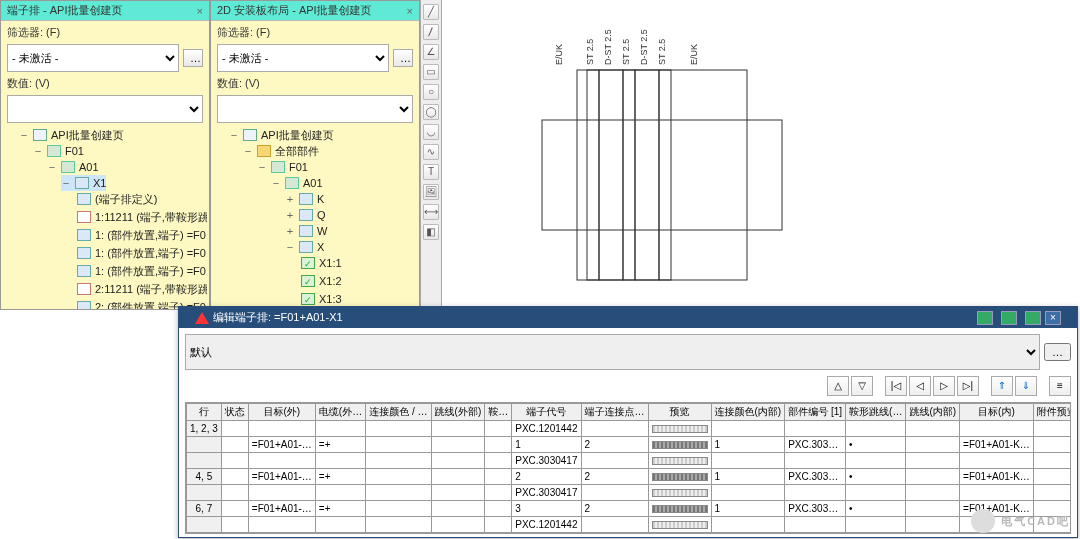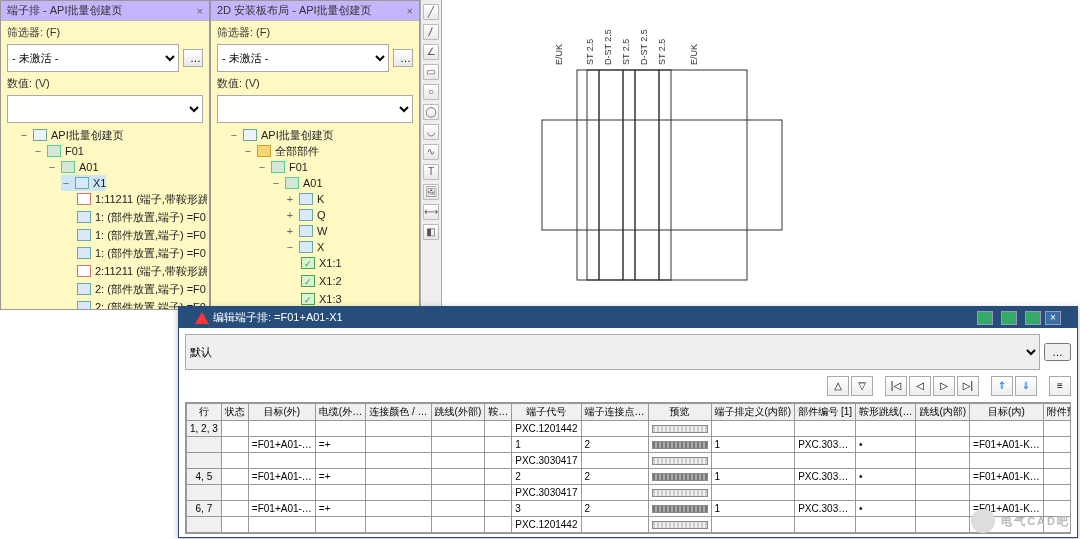--- a/index.html
+++ b/index.html
@@ -1,21 +1,21 @@
 <!DOCTYPE html>
 <html><head>
 <meta charset="utf-8">
 <style>
 * { box-sizing: border-box; font-family: "Microsoft YaHei", Tahoma, sans-serif; font-size: 11px; }
 body { margin: 0; padding: 0; background: #fff; width: 1080px; height: 539px; overflow: hidden; position: relative; }
 
 .top-row { display: flex; height: 310px; }
 
 .panel { border: 1px solid #999; background: #f5f5f5; display: flex; flex-direction: column; }
-.panel-title { background: #c4b5fd; padding: 2px 6px; border-bottom: 1px solid #bbb; color: #333; display: flex; justify-content: space-between; align-items: center; }
+.panel-title { background: #5eead4; padding: 2px 6px; border-bottom: 1px solid #bbb; color: #333; display: flex; justify-content: space-between; align-items: center; }
 .panel-title .x { color: #666; cursor: pointer; }
 .panel-body { flex: 1; background: #fef9c3; overflow: hidden; padding: 2px; }
 
 .filter-row { display: flex; align-items: center; gap: 4px; padding: 2px 4px; }
 .filter-row label { color: #333; }
 .filter-row select { flex: 1; height: 28px; border: 1px solid #aaa; background: #fff; }
 .filter-row .dots { width: 20px; height: 18px; border: 1px solid #aaa; background: linear-gradient(#fff,#e8e8e8); text-align: center; line-height: 14px; }
 
 .tree { padding: 2px; overflow: auto; height: 100%; }
 .tree ul { list-style: none; margin: 0; padding-left: 14px; }
@@ -114,20 +114,24 @@
                         <span class="ico ico-box"></span>
                         <span>A01</span>
                       </span>
                     <ul>
                       <li><span class="sel">
                             <span class="tw">−</span>
                             <span class="ico ico-dev"></span>
                             <span>X1</span>
                           </span>
                         <ul>
+                          <li><span>
+                                <span class="ico ico-dev"></span>
+                                <span>(端子排定义)</span>
+                              </span></li>
                           <li><span>
                                 <span class="ico ico-cart"></span>
                                 <span>1:11211 (端子,带鞍形跳线,2个连接…</span>
                               </span></li>
                           <li><span>
                                 <span class="ico ico-dev"></span>
                                 <span>1: (部件放置,端子)  =F01+A01/2.0</span>
                               </span></li>
                           <li><span>
                                 <span class="ico ico-dev"></span>
@@ -343,21 +347,21 @@
               <th>行</th>
               <th>状态</th>
               <th>目标(外)</th>
               <th>电缆(外…</th>
               <th>连接颜色 / …</th>
               <th>跳线(外部)</th>
               <th>鞍…</th>
               <th>端子代号</th>
               <th>端子连接点…</th>
               <th>预览</th>
-              <th>端子排定义(内部)</th>
+              <th>连接颜色(内部)</th>
               <th>部件编号 [1]</th>
               <th>鞍形跳线(…</th>
               <th>跳线(内部)</th>
               <th>目标(内)</th>
               <th>附件预览</th>
             </tr>
           </thead>
         <tbody id="grid-body">
             <tr>
               <td class="rowhdr">1, 2, 3</td>

